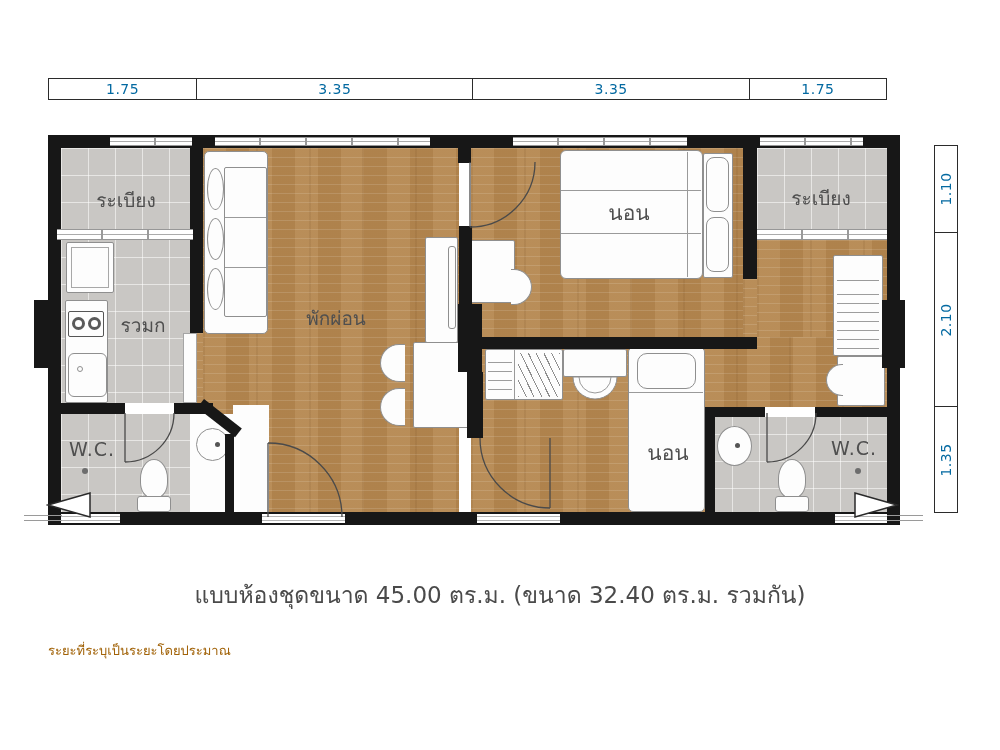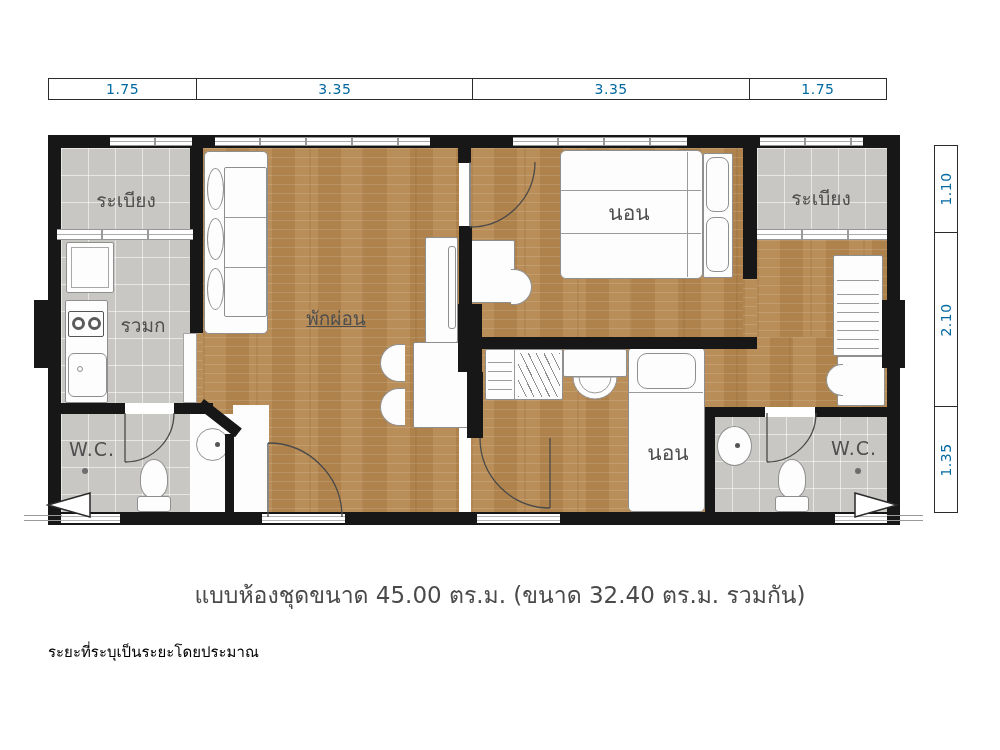--- a/index.html
+++ b/index.html
@@ -42,21 +42,21 @@
   .rnd{border-radius:50%;}
   .halfL{border-radius:20px 0 0 20px;}
   .halfR{border-radius:0 20px 20px 0;}
   .hline{background:#9a9a9a;height:1px;}
   .vline{background:#9a9a9a;width:1px;}
   .hang{background-image:repeating-linear-gradient(64deg,#8f8f8f 0 1px,transparent 1px 7px);}
   .shelf{background-image:repeating-linear-gradient(180deg,transparent 0 8px,#9d9d9d 8px 9px);}
   
   .lbl{color:#4f4f4f;transform:translate(-50%,-50%);white-space:nowrap;text-align:center;}
   .caption{width:1000px;text-align:center;color:#4a4a4a;font-size:23px;}
-  .footnote{color:#000000;font-size:15px;}
+  .footnote{color:#a16207;font-size:13px;}
   svg{display:block;}
 </style>
 </head>
 <body>
 
 <div class="abs dimbar h" style="left:48px;top:78px;width:839px;height:22px;">
   <div class="dimcell" style="width:148px;">1.75</div>
   <div class="dimcell" style="width:277px;">3.35</div>
   <div class="dimcell" style="width:277px;">3.35</div>
   <div class="dimcell" style="width:137px;">1.75</div>
@@ -204,20 +204,20 @@
   <polygon points="2,2 2,26 44,14" fill="#ffffff" stroke="#2a2a2a" stroke-width="1.5"></polygon>
 </svg>
 <div class="abs" style="left:24px;top:515px;width:38px;height:1px;background:#9a9a9a;"></div>
 <div class="abs" style="left:24px;top:520px;width:38px;height:1px;background:#9a9a9a;"></div>
 <div class="abs" style="left:887px;top:515px;width:36px;height:1px;background:#9a9a9a;"></div>
 <div class="abs" style="left:887px;top:520px;width:36px;height:1px;background:#9a9a9a;"></div>
 
 <div class="abs lbl" style="left:126px;top:200px;font-size:19px;">ระเบียง</div>
 <div class="abs lbl" style="left:143px;top:325px;font-size:19px;">รวมก</div>
 <div class="abs lbl" style="left:92px;top:449px;font-size:19px;letter-spacing:1px;">W.C.</div>
-<div class="abs lbl" style="left:336px;top:318px;font-size:19px;text-decoration:underline;">พักผ่อน</div>
+<div class="abs lbl" style="left:336px;top:318px;font-size:19px;">พักผ่อน</div>
 <div class="abs lbl" style="left:629px;top:212px;font-size:21px;">นอน</div>
 <div class="abs lbl" style="left:821px;top:198px;font-size:19px;">ระเบียง</div>
 <div class="abs lbl" style="left:668px;top:452px;font-size:21px;">นอน</div>
 <div class="abs lbl" style="left:854px;top:448px;font-size:19px;letter-spacing:1px;">W.C.</div>
 
 <div class="abs caption" style="left:0;top:577px;">แบบห้องชุดขนาด 45.00 ตร.ม. (ขนาด 32.40 ตร.ม. รวมกัน)</div>
 <div class="abs footnote" style="left:48px;top:640px;">ระยะที่ระบุเป็นระยะโดยประมาณ</div>
 
 </body></html>

